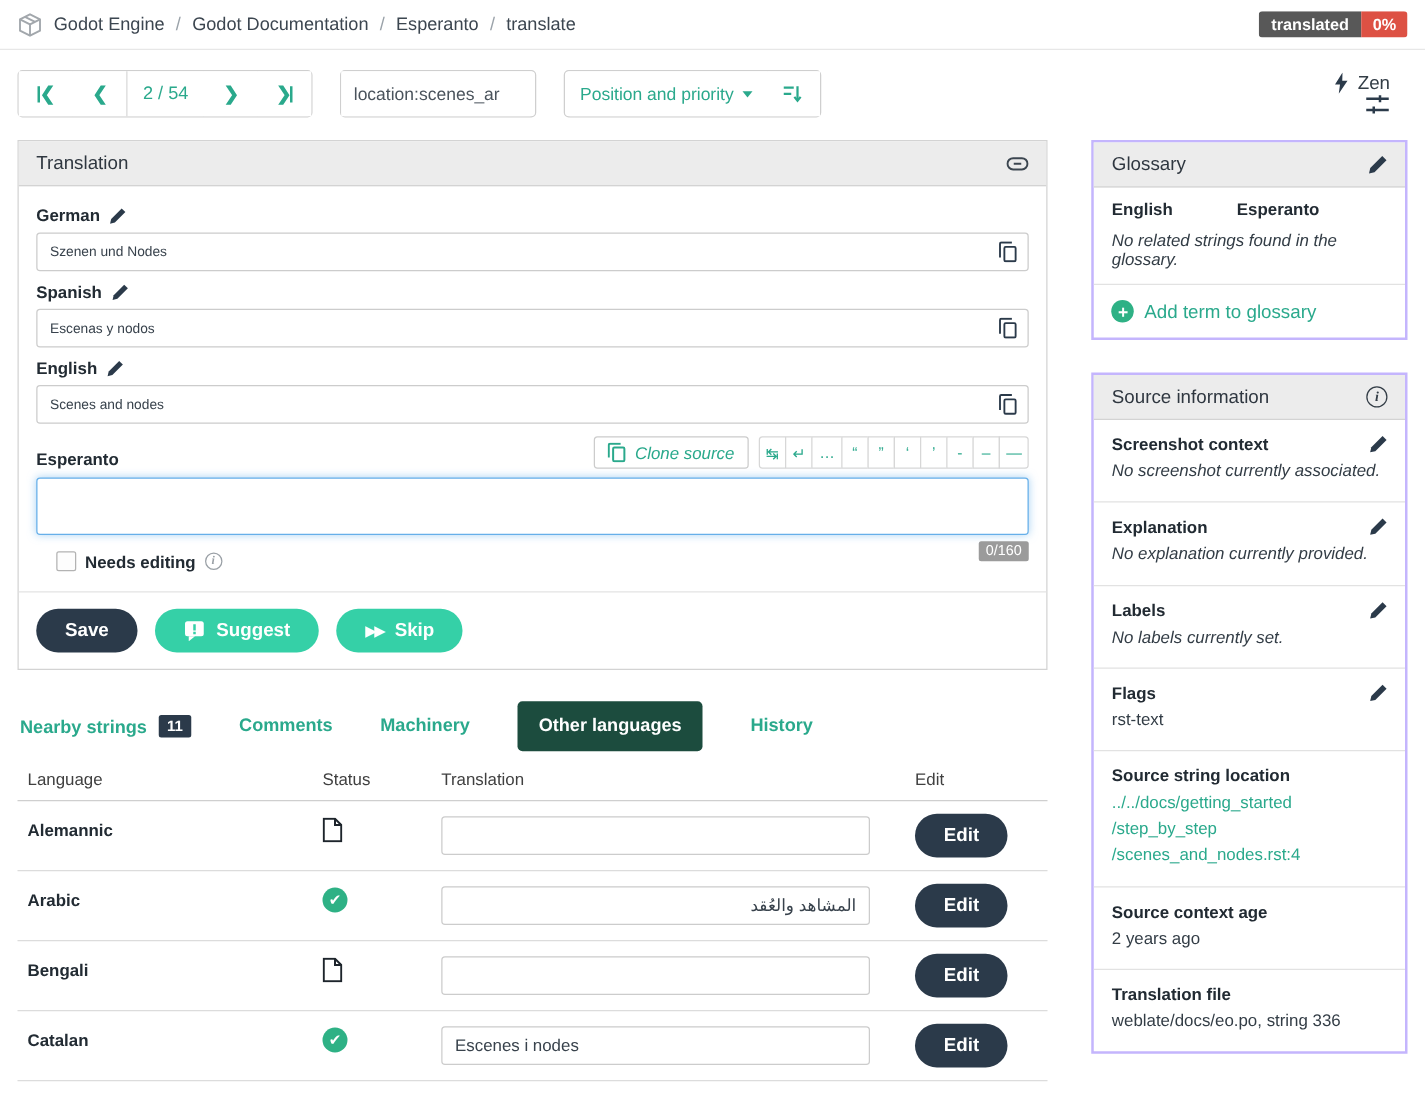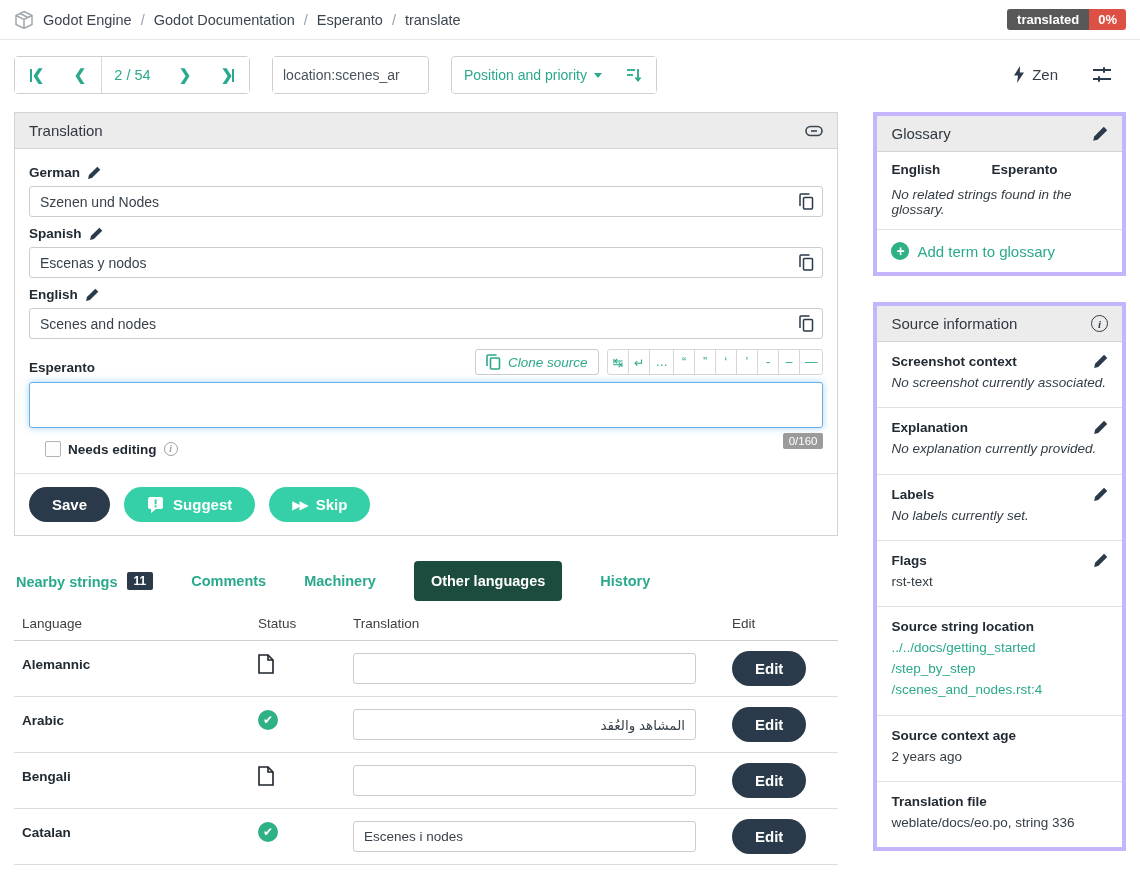--- a/index.html
+++ b/index.html
@@ -32,42 +32,42 @@
   .dd-btn { height:36px; border:none; background:#fff; color:#2aa98c; font-size:14px;
     padding:0 12px; display:flex; align-items:center; gap:7px; cursor:pointer; border-radius:4px 0 0 4px;}
   .caret { display:inline-block; width:0; height:0; border-left:4px solid transparent;
     border-right:4px solid transparent; border-top:5px solid #2aa98c; }
   .search-inp { height:36px; width:155px; border:none; padding:0 10px; font-size:14px; color:#4a535c;
     font-family:inherit; border-radius:0 4px 4px 0; outline:none; }
   .sort-grp { margin-left:22px; }
   .sort-dd { border-radius:4px 0 0 4px; }
   .icon-cell { width:42px; height:36px; display:flex; align-items:center; justify-content:center;
     background:#fff; border:none; cursor:pointer; }
-  .toolbar-right { margin-left:auto; display:flex; align-items:flex-start; gap:34px; padding-right:14px; }
+  .toolbar-right { margin-left:auto; display:flex; align-items:flex-end; padding-right:14px;flex-direction:column; }
   .zen-btn { display:flex; align-items:center; gap:7px; background:none; border:none; cursor:pointer;
     font-size:15px; color:#333d46; font-family:inherit; }
   .tune-btn { background:none; border:none; cursor:pointer; display:flex; }
 
   
   .content { display:flex; align-items:flex-start; padding:0 14px; gap:35px; }
   .col-left { width:826px; }
   .col-right { width:253px; }
 
   .card { border:1px solid #d3d3d3; background:#fff; }
   .card-hd { background:#ececec; border-bottom:1px solid #d3d3d3; padding:9px 14px;
     font-size:15px; color:#2f3740; display:flex; align-items:center; justify-content:space-between; }
   .icon-btn { background:none; border:none; cursor:pointer; display:flex; align-items:center; }
 
   
   .t-body { padding:12px 14px 4px 14px; }
   .lang-label { display:flex; align-items:center; gap:7px; font-weight:bold; font-size:13.5px;
     color:#222b33; margin:4px 0 6px 0; }
   .inp-wrap { position:relative; margin-bottom:9px; }
   .txt-inp { width:100%; height:31px; border:1px solid #ccc; border-radius:3px; padding:0 38px 0 10px;
-    font-size:14px; color:#38424c; font-family:inherit; }
+    font-size:11px; color:#38424c; font-family:inherit; }
   .copy-btn { position:absolute; right:4px; top:3px; width:26px; height:25px; background:none;
     border:none; cursor:pointer; display:flex; align-items:center; justify-content:center; }
   .esp-row { display:flex; align-items:flex-end; justify-content:space-between; margin:10px 0 7px 0; }
   .esp-tools { display:flex; gap:8px; align-items:center; }
   .clone-btn { display:flex; align-items:center; gap:7px; border:1px solid #ccc; border-radius:3px;
     background:#fff; color:#2aa98c; font-size:13.5px; padding:4px 10px; cursor:pointer; font-family:inherit;font-style:italic; }
   .chars { display:flex; }
   .char-btn { min-width:22px; height:26px; padding:0 5px; background:#fff; border:1px solid #d7d7d7;
     margin-left:-1px; color:#2aa98c; font-size:12.5px; cursor:pointer; font-family:inherit; }
   .chars .char-btn:first-child { margin-left:0; border-radius:3px 0 0 3px; }
@@ -105,21 +105,21 @@
   .ol-row { border-bottom:1px solid #dcdcdc; padding-top:10px; padding-bottom:10px; min-height:51px; }
   .ol-lang { font-weight:bold; color:#222b33; align-self:start; padding-top:6px; }
   .ol-status { align-self:start; padding-top:3px; }
   .ol-inp { width:343px; height:31px; border:1px solid #ccc; border-radius:3px; padding:0 10px;
     font-size:13.5px; color:#38424c; font-family:inherit; }
   .check-ic { width:20px; height:20px; border-radius:50%; background:#2eb185; color:#fff;
     display:flex; align-items:center; justify-content:center; font-size:12px; font-weight:bold; }
   .edit-btn { margin-left:26px; }
 
   
-  .side-card { border:4px solid #c4b5fd; margin-bottom:26px; }
+  .side-card { border:2px solid #c4b5fd; margin-bottom:26px; }
   .g-cols { display:grid; grid-template-columns:100px auto; padding:10px 14px 4px 14px;
     font-weight:bold; color:#222b33; }
   .g-empty { padding:6px 14px 12px 14px; font-style:italic; color:#333d46; }
   .g-add { border-top:1px solid #e2e2e2; padding:12px 14px; display:flex; align-items:center; gap:8px;
     color:#2aa98c; font-size:15px; cursor:pointer; background:none; border-left:none; border-right:none;
     border-bottom:none; width:100%; font-family:inherit; text-align:left; }
   .plus-ic { width:18px; height:18px; border-radius:50%; background:#2eb185; color:#fff; font-size:14px;
     font-weight:bold; display:flex; align-items:center; justify-content:center; }
   .si-sec { padding:12px 14px 14px 14px; border-bottom:1px solid #e2e2e2; }
   .si-sec:last-child { border-bottom:none; }

